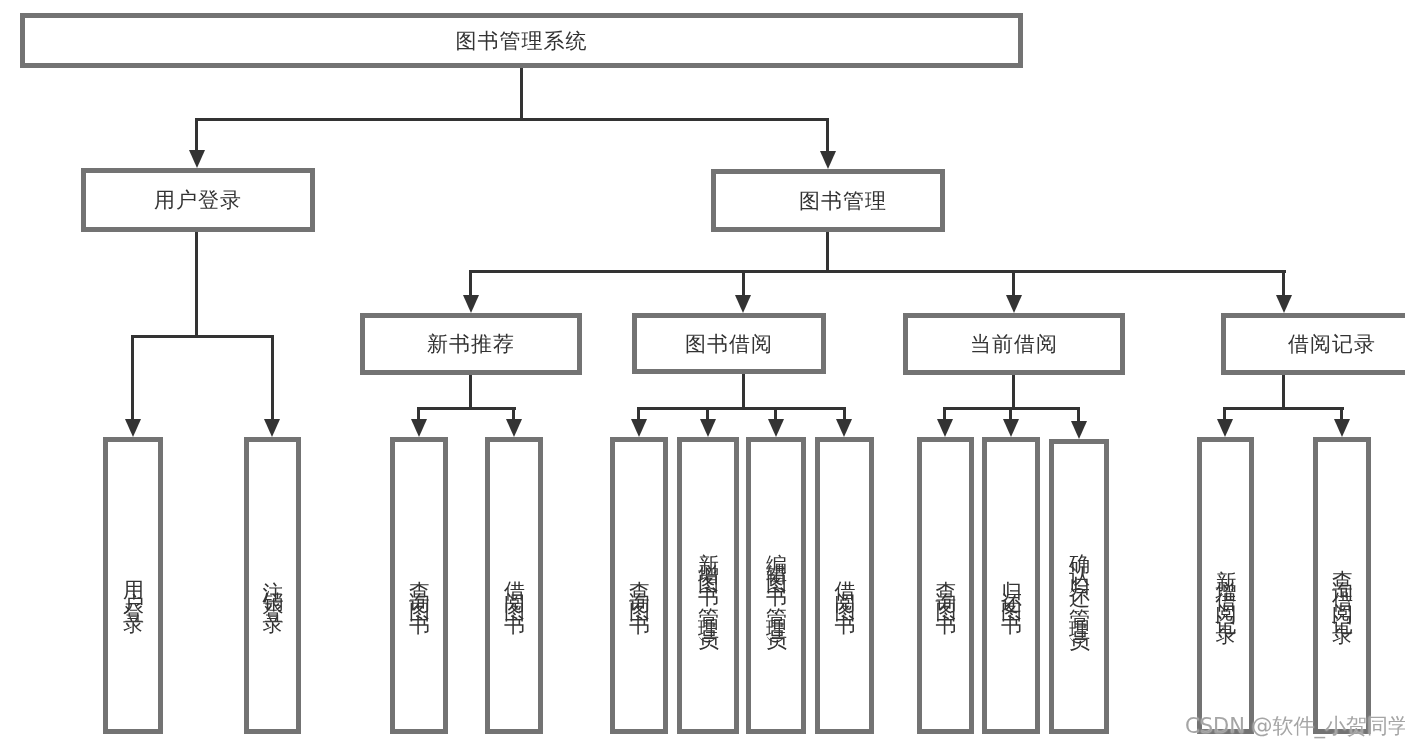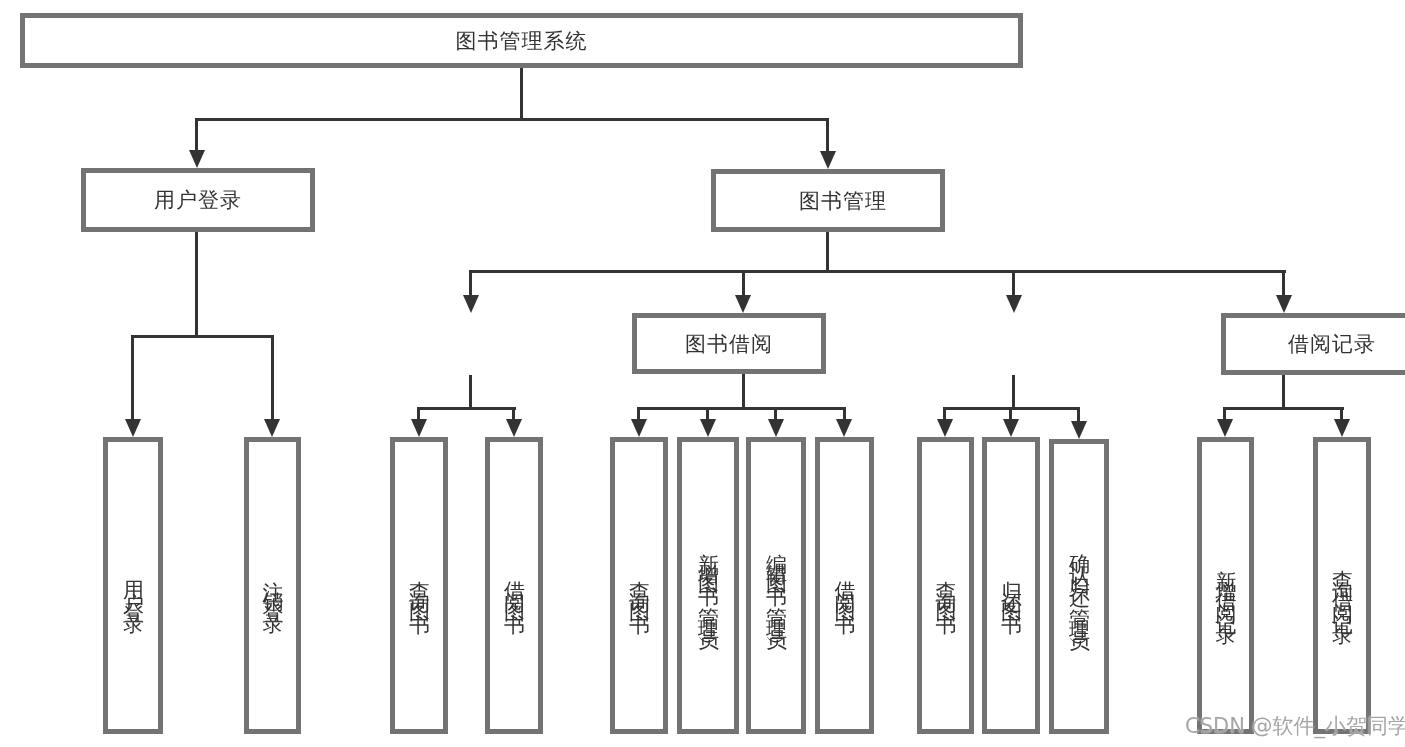--- a/index.html
+++ b/index.html
@@ -58,25 +58,31 @@
   </div>
 
   <div class="node hbox" style="left:81px;top:168px;width:234px;height:64px;">
     <span class="label">用户登录</span>
   </div>
 
   <div class="node hbox" style="left:711px;top:169px;width:234px;height:63px;padding-left:30px;">
     <span class="label">图书管理</span>
   </div>
 
+  <div class="node hbox" style="left:360px;top:313px;width:222px;height:62px;">
+    <span class="label">新书推荐</span>
+  </div>
 
   <div class="node hbox" style="left:632px;top:313px;width:194px;height:61px;">
     <span class="label">图书借阅</span>
   </div>
 
+  <div class="node hbox" style="left:903px;top:313px;width:222px;height:62px;">
+    <span class="label">当前借阅</span>
+  </div>
 
   <div class="node hbox" style="left:1173px;top:313px;width:222px;height:62px;margin-left:48px;">
     <span class="label">借阅记录</span>
   </div>
 
   <div class="node vbox" style="left:103px;top:437px;width:60px;height:297px;">
     <span class="label">用户登录</span>
   </div>
   <div class="node vbox" style="left:244px;top:437px;width:57px;height:297px;">
     <span class="label">注销登录</span>

